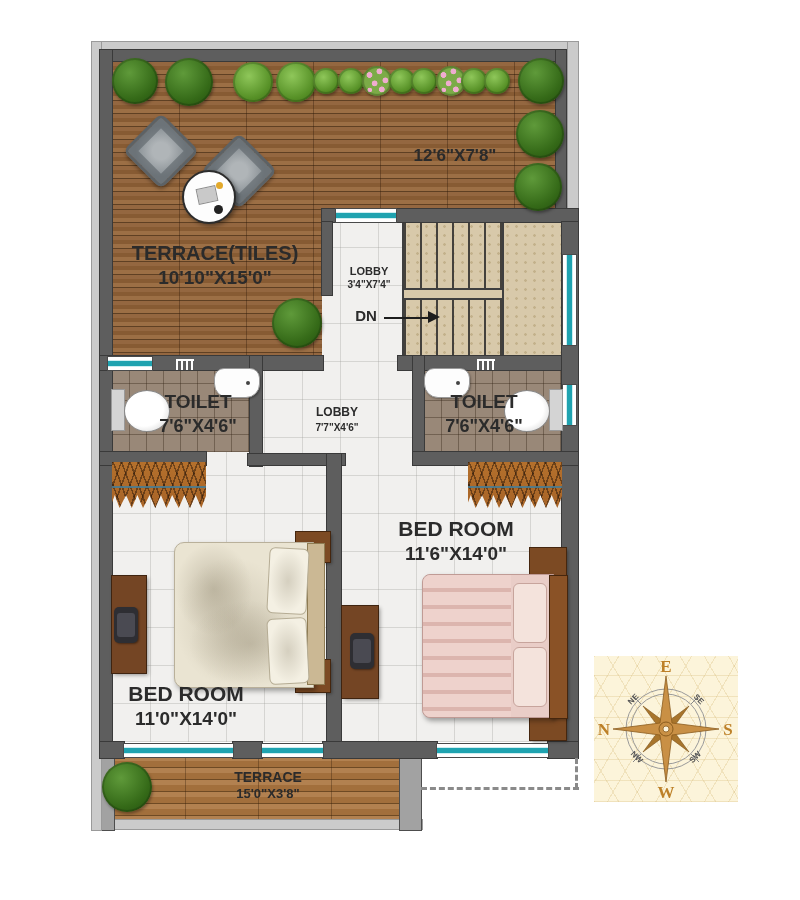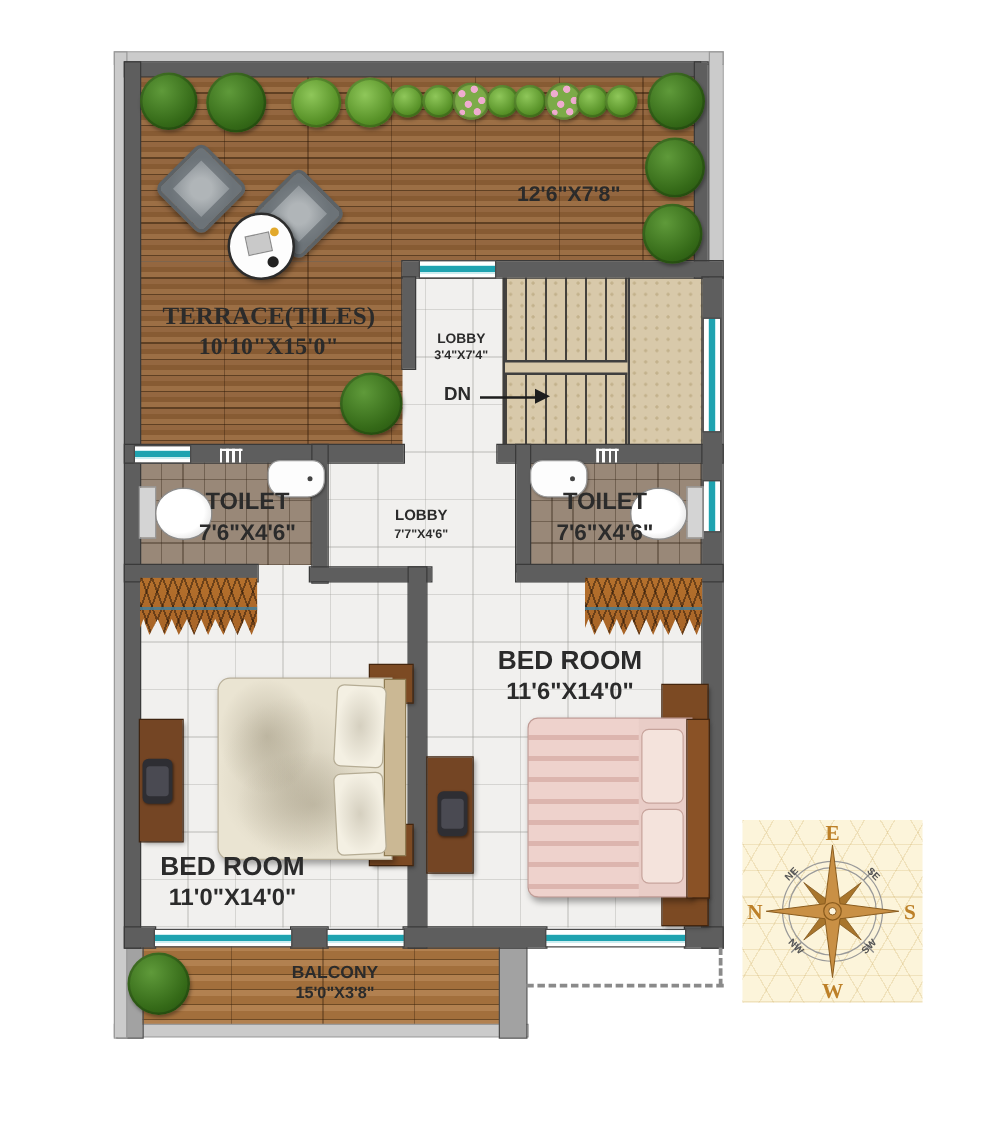--- a/index.html
+++ b/index.html
@@ -226,21 +226,21 @@
   <div class="woodf" style="left:550px;top:576px;width:17px;height:142px;background:#8a5226;"></div>
 
   <div class="arrowline" style="left:384px;top:317px;width:46px;"></div>
   <div class="arrowhead" style="left:428px;top:311px;"></div>
 
   <div class="dashH" style="left:421px;top:787px;width:158px;"></div>
   <div class="dashV" style="left:575px;top:758px;height:31px;"></div>
 
   <div class="lbl" style="left:455px;top:145px;font-size:17px;">12'6"X7'8"</div>
 
-  <div class="lbl" style="left:215px;top:240px;font-size:20px;font-family:Liberation Serif, serif;">
+  <div class="lbl" style="left:215px;top:240px;font-size:20px;">
     <div>TERRACE(TILES)</div>
     <div style="font-size:19px;">10'10"X15'0"</div>
   </div>
 
   <div class="lbl" style="left:369px;top:264px;font-size:11px;">
     <div>LOBBY</div>
     <div style="font-size:10px;">3'4"X7'4"</div>
   </div>
 
   <div class="lbl" style="left:366px;top:306px;font-size:15px;">DN</div>
@@ -264,21 +264,21 @@
     <div>BED ROOM</div>
     <div style="font-size:19px;">11'6"X14'0"</div>
   </div>
 
   <div class="lbl" style="left:186px;top:680px;font-size:21px;">
     <div>BED ROOM</div>
     <div style="font-size:19px;">11'0"X14'0"</div>
   </div>
 
   <div class="lbl" style="left:268px;top:768px;font-size:14px;">
-    <div>BALCONY</div>
+    <div>TERRACE</div>
     <div style="font-size:13px;">15'0"X3'8"</div>
   </div>
 
   <div class="compass" style="left:594px;top:656px;width:144px;height:146px;">
     <svg width="144" height="146" viewBox="0 0 144 146">
       <circle cx="72" cy="73" r="40" fill="none" stroke="#9a9a9a" stroke-width="1"></circle>
       <circle cx="72" cy="73" r="35" fill="none" stroke="#9a9a9a" stroke-width="1"></circle>
       <line x1="97" y1="48" x2="105" y2="40" stroke="#888" stroke-width="1"></line>
       <line x1="47" y1="48" x2="39" y2="40" stroke="#888" stroke-width="1"></line>
       <line x1="97" y1="98" x2="105" y2="106" stroke="#888" stroke-width="1"></line>

